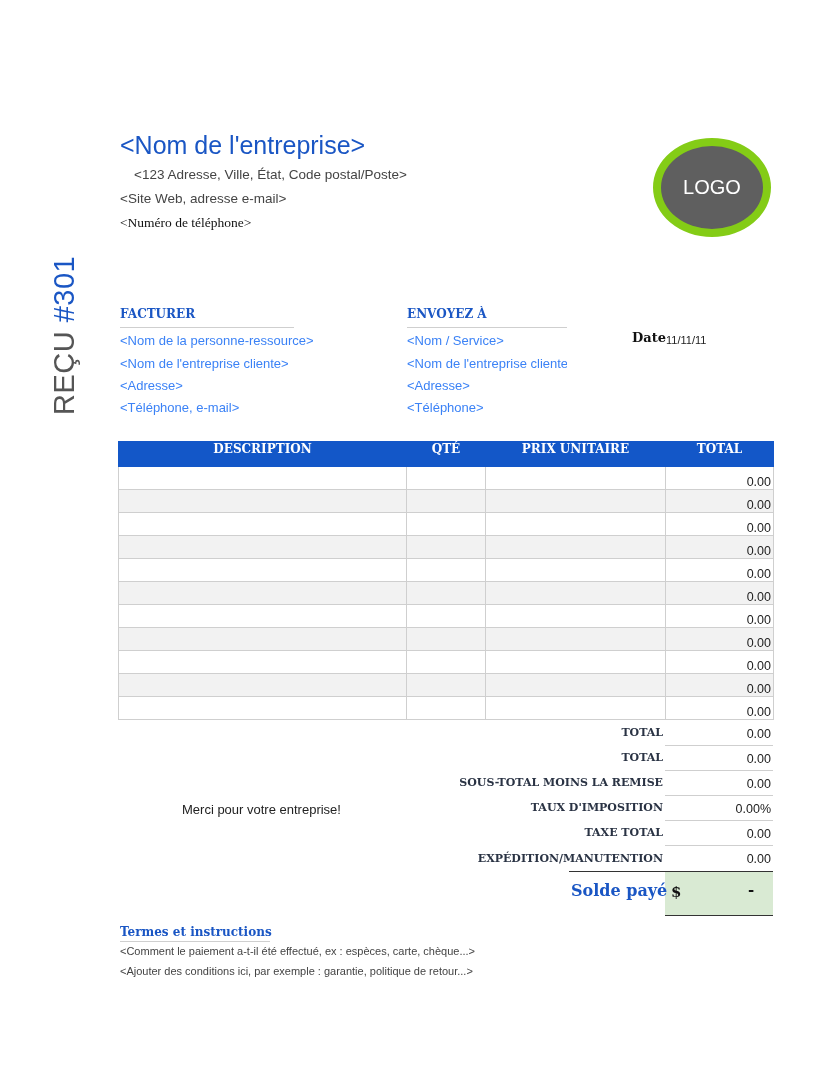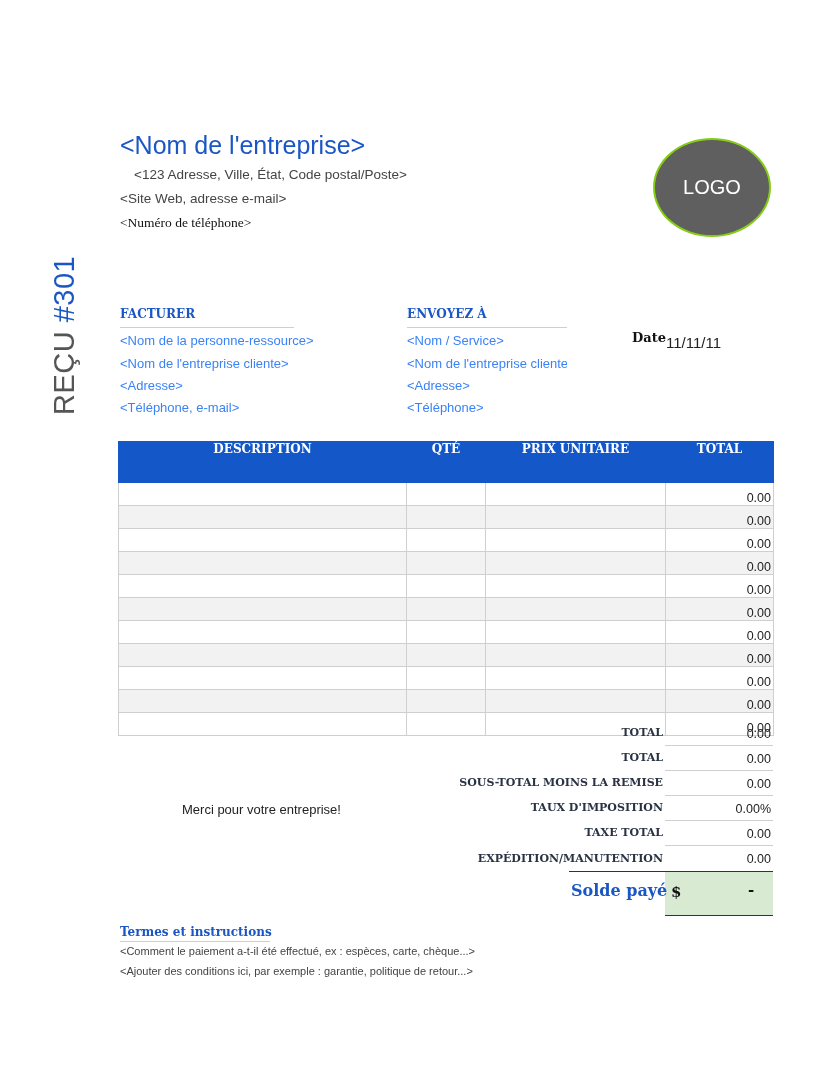--- a/index.html
+++ b/index.html
@@ -7,40 +7,40 @@
            font-family:"Liberation Sans", sans-serif; color:#222; }
     .abs { position:absolute; }
     .serif-bold { font-family:"DejaVu Serif", "Liberation Serif", serif; font-weight:bold; }
 
     
     .company { left:120px; top:131px; font-size:25px; color:#1a56c4; white-space:nowrap; }
     .addr-line { left:120px; font-size:13.5px; color:#444; white-space:nowrap; }
     .phone { left:120px; top:215px; font-size:13.5px; color:#111; font-family:"Liberation Serif", serif; }
 
     .logo { left:653px; top:138px; width:118px; height:99px; border-radius:50%;
-            background:#5f5f5f; border:2px solid #84cc16; box-sizing:border-box;
+            background:#5f5f5f; border:8px solid #84cc16; box-sizing:border-box;
             display:flex; align-items:center; justify-content:center;
             color:#ffffff; font-size:20px; }
 
     .receipt-title { left:48px; top:415px; transform-origin:0 0; transform:rotate(-90deg);
                      font-size:29px; white-space:nowrap; letter-spacing:0.5px; }
     .receipt-title .word { color:#555555; }
     .receipt-title .num { color:#1a56c4; }
 
     
     .sec-heading { font-size:12px; color:#1a56c4; white-space:nowrap; }
     .sec-rule { height:1px; background:#cfcfcf; }
     .info-line { font-size:13px; color:#3b82f6; white-space:nowrap; }
 
     .date-label { left:632px; top:330px; font-size:13px; color:#111; }
-    .date-value { left:666px; top:334px; font-size:15px; color:#222; }
+    .date-value { left:666px; top:334px; font-size:11px; color:#222; }
 
     
     .items { left:118px; top:441px; width:655px; border-collapse:collapse; table-layout:fixed; }
-    .items th { background:#1357c8; color:#ffffff; height:22px; font-size:12px; padding:0 0 18px 0;
+    .items th { background:#1357c8; color:#ffffff; height:22px; font-size:12px; padding:0 0 2px 0;
                 font-family:"DejaVu Serif", "Liberation Serif", serif; font-weight:bold;
                 text-align:center; vertical-align:top; border:1px solid #1357c8; }
     .items td { height:22px; border:1px solid #cfcfcf; font-size:12.5px; color:#222;
                 text-align:right; padding:0 2px 0 0; vertical-align:bottom; }
     .items tr.alt td { background:#f2f2f2; }
 
     
     .sum-label { right:174px; font-size:11px; color:#2a3344; text-align:right; white-space:nowrap;
                  font-family:"DejaVu Serif", "Liberation Serif", serif; font-weight:bold; }
     .sum-cell { left:665px; width:108px; height:24px; border-bottom:1px solid #cfcfcf;

